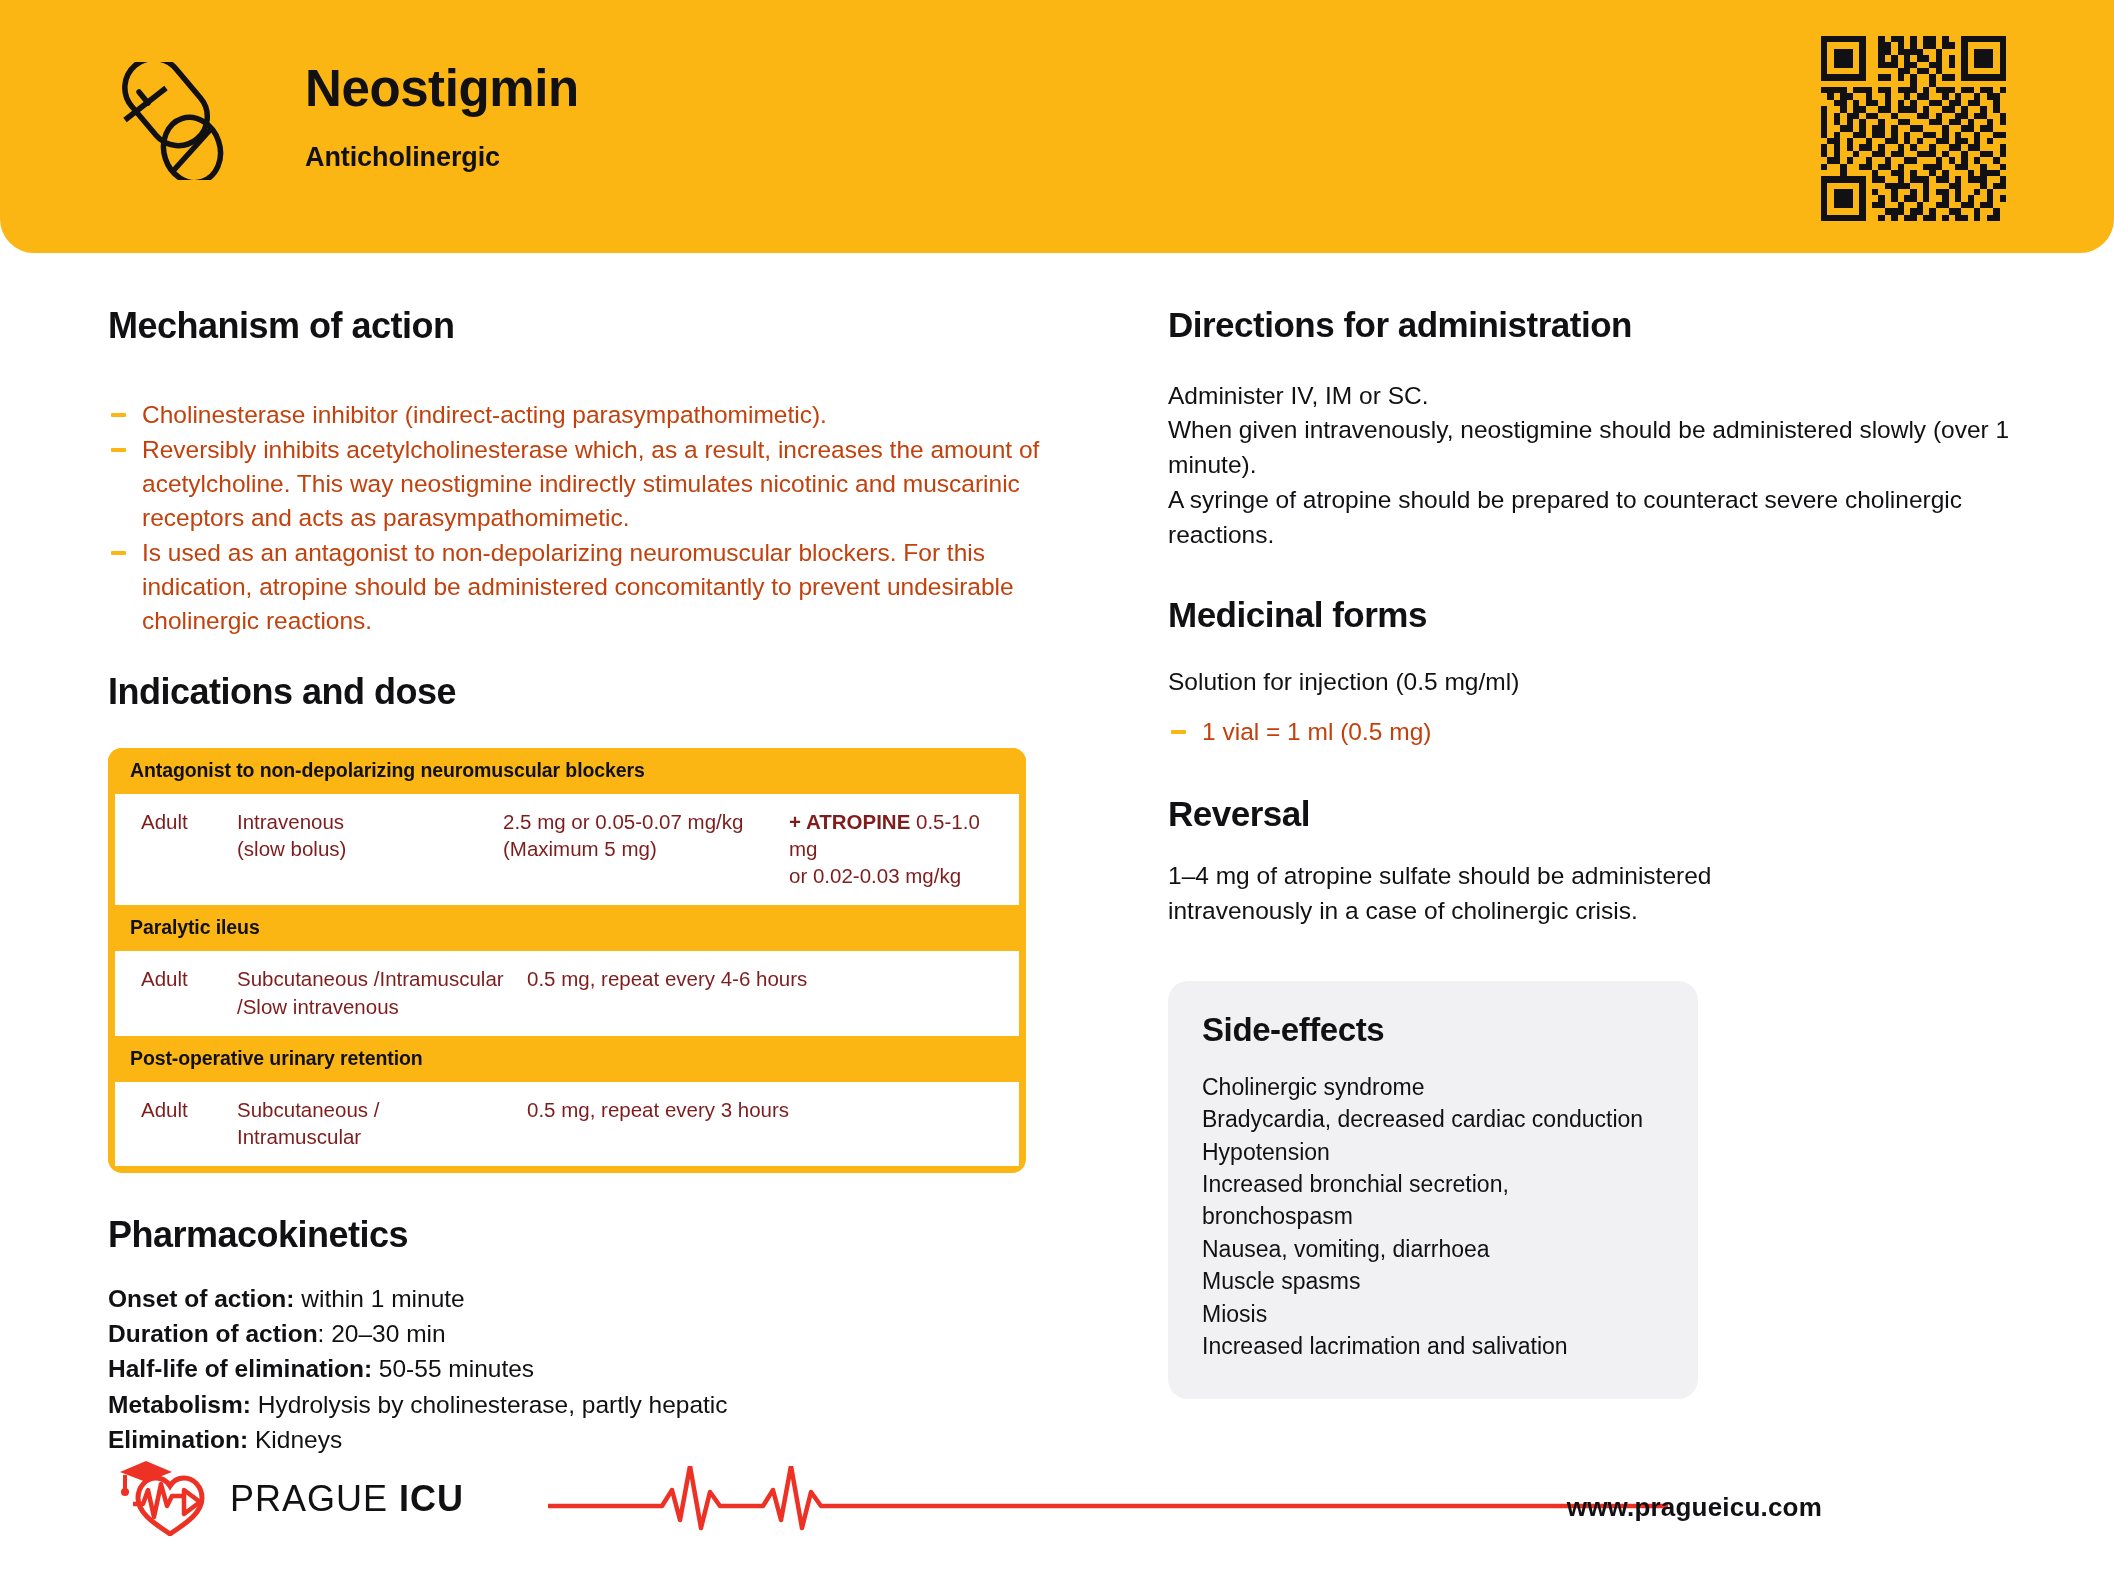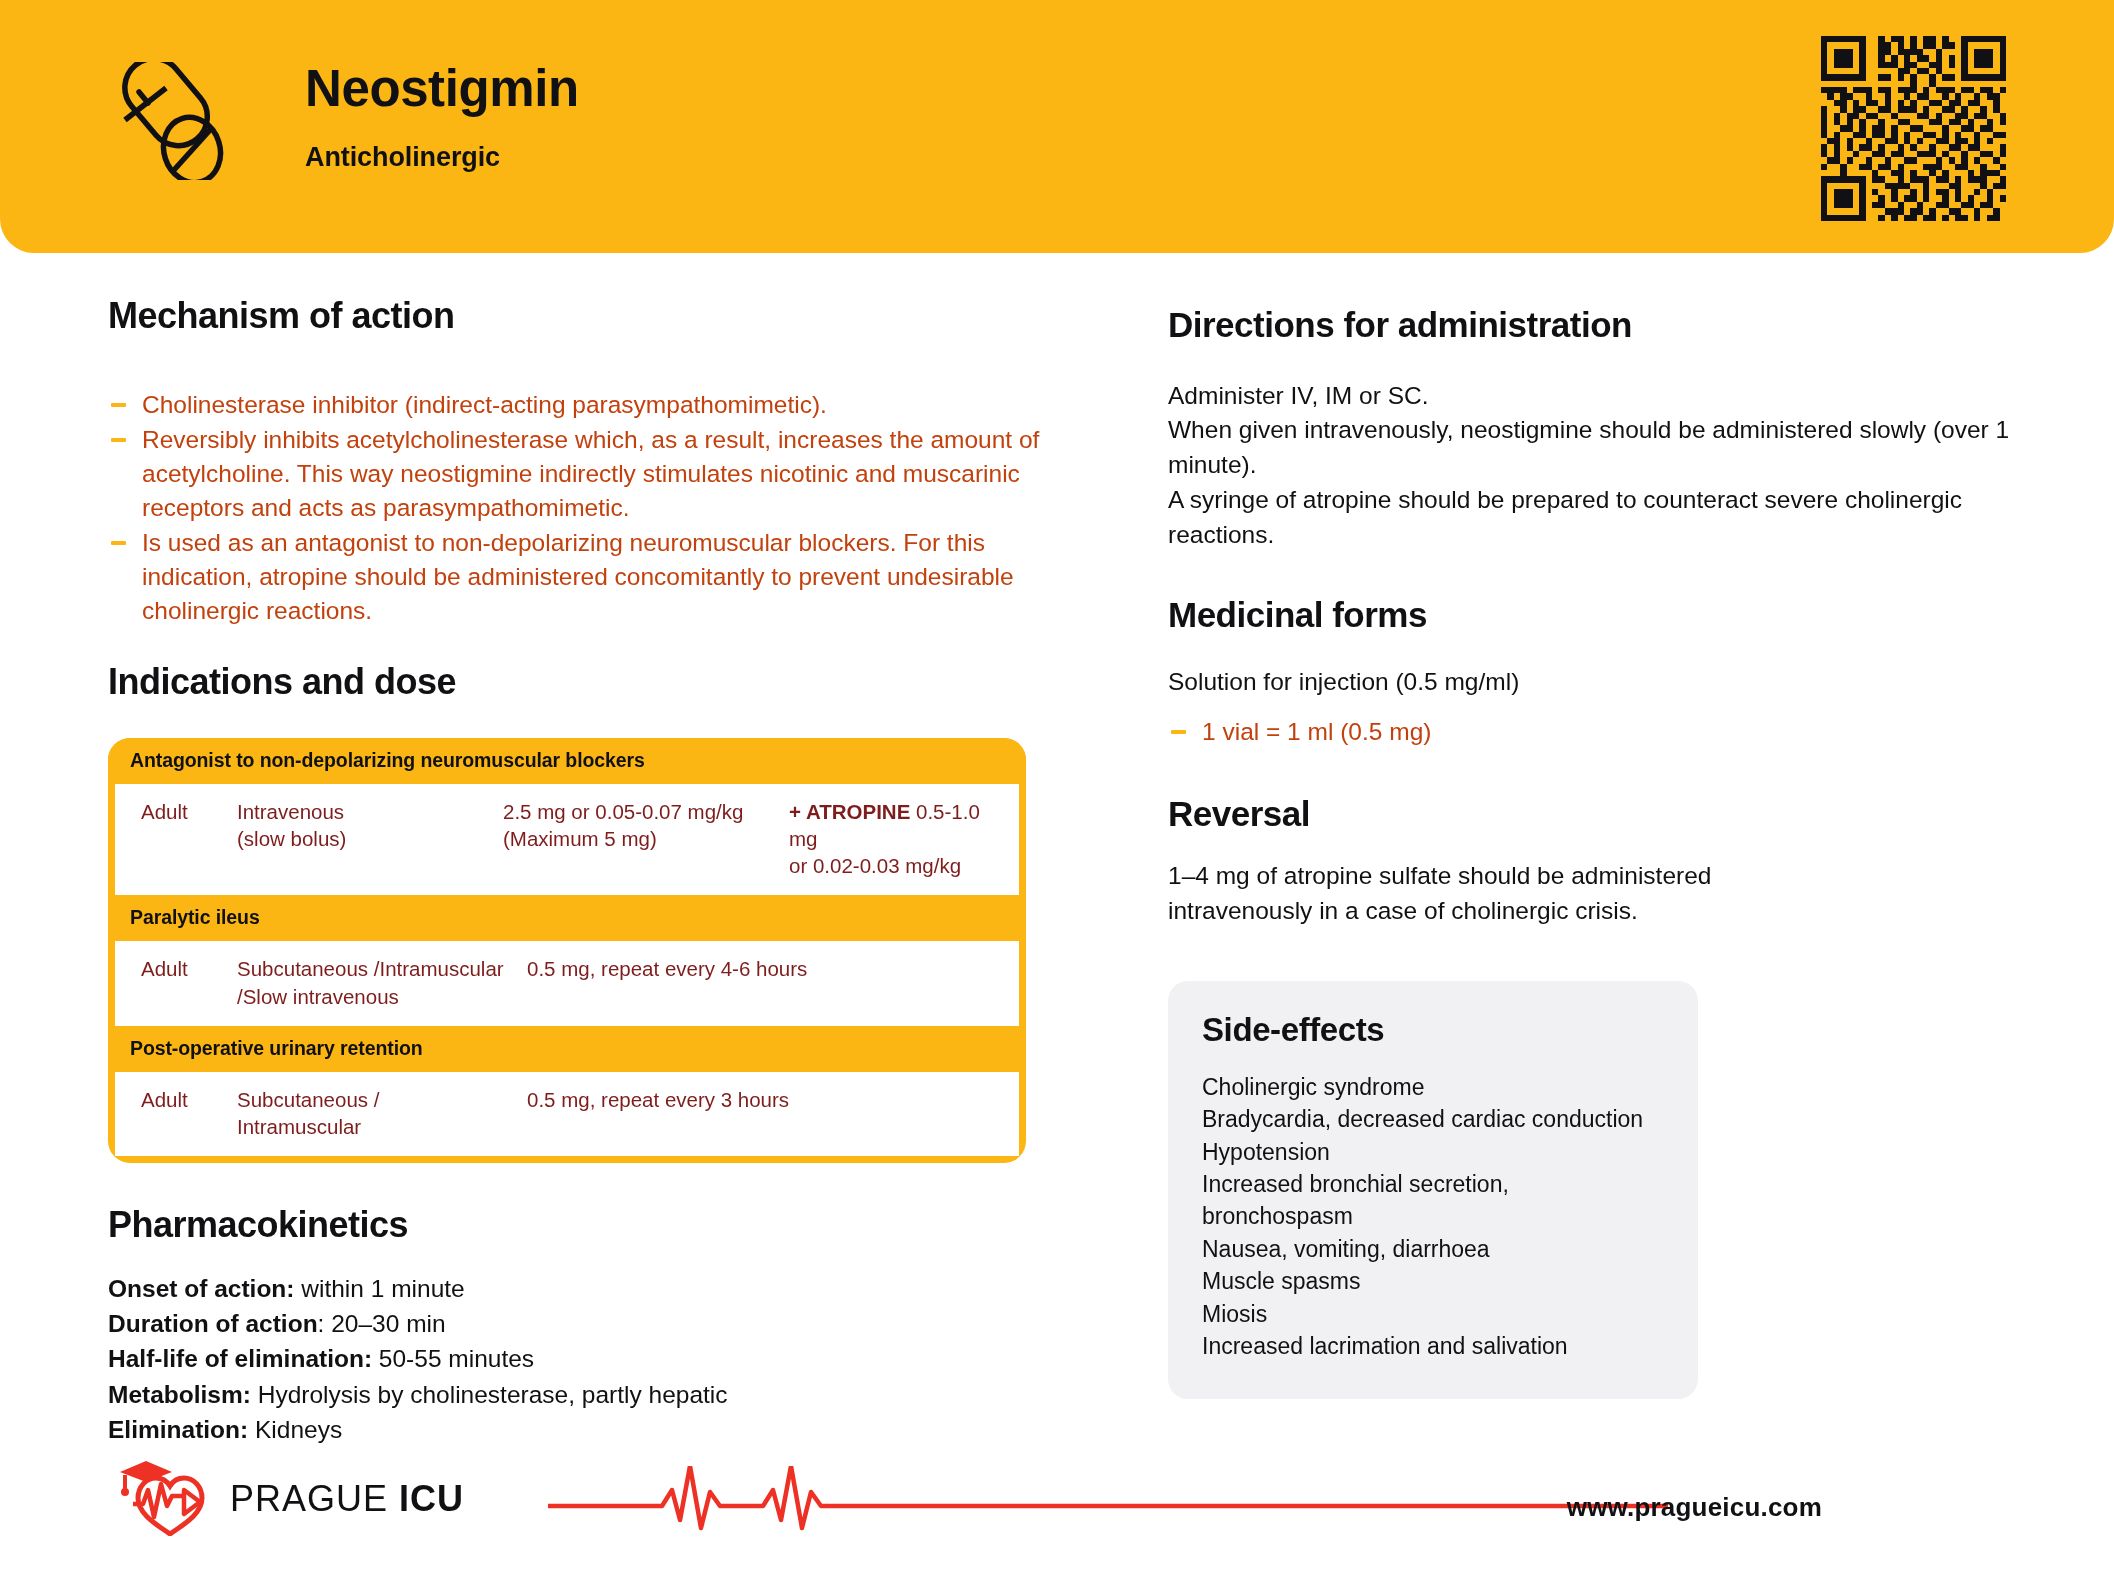--- a/index.html
+++ b/index.html
@@ -25,21 +25,21 @@
     font-size: 51px; font-weight: bold; color: #111114;
     letter-spacing: -0.4px; line-height: 1.05;
   }
   .drug-class {
     font-size: 27px; font-weight: bold; color: #111114;
     margin-top: 26px; letter-spacing: -0.1px;
   }
   .qr { position: absolute; right: 108px; top: 36px; width: 185px; height: 185px; }
 
   
-  .col-left  { position: absolute; left: 108px; top: 296px; width: 945px; }
+  .col-left  { position: absolute; left: 108px; top: 306px; width: 945px; }
   .col-right { position: absolute; left: 1168px; top: 306px; width: 900px; }
 
   h2.sec {
     font-size: 36px; font-weight: bold; color: #111114;
     letter-spacing: -0.5px; line-height: 1.1;
   }
   .col-right h2.sec { font-size: 35px; }
 
   .body-text {
     font-size: 24.5px; line-height: 1.42; color: #111114;
@@ -53,21 +53,21 @@
     margin-bottom: 1px;
   }
   ul.dash li::before {
     content: ""; position: absolute; left: 3px; top: 15px;
     width: 15px; height: 4px; background: #FCB614; border-radius: 1px;
   }
 
   
   .dose-table {
     background: #FCB614;
-    border-radius: 22px;
+    border-radius: 14px;
     padding: 0 0 7px 0;
     overflow: hidden;
     width: 918px;
   }
   .dt-head {
     font-size: 19.5px; font-weight: bold; color: #111114;
     padding: 11px 0 12px 22px; background: #FCB614;
     letter-spacing: -0.1px;
   }
   .dt-row {

